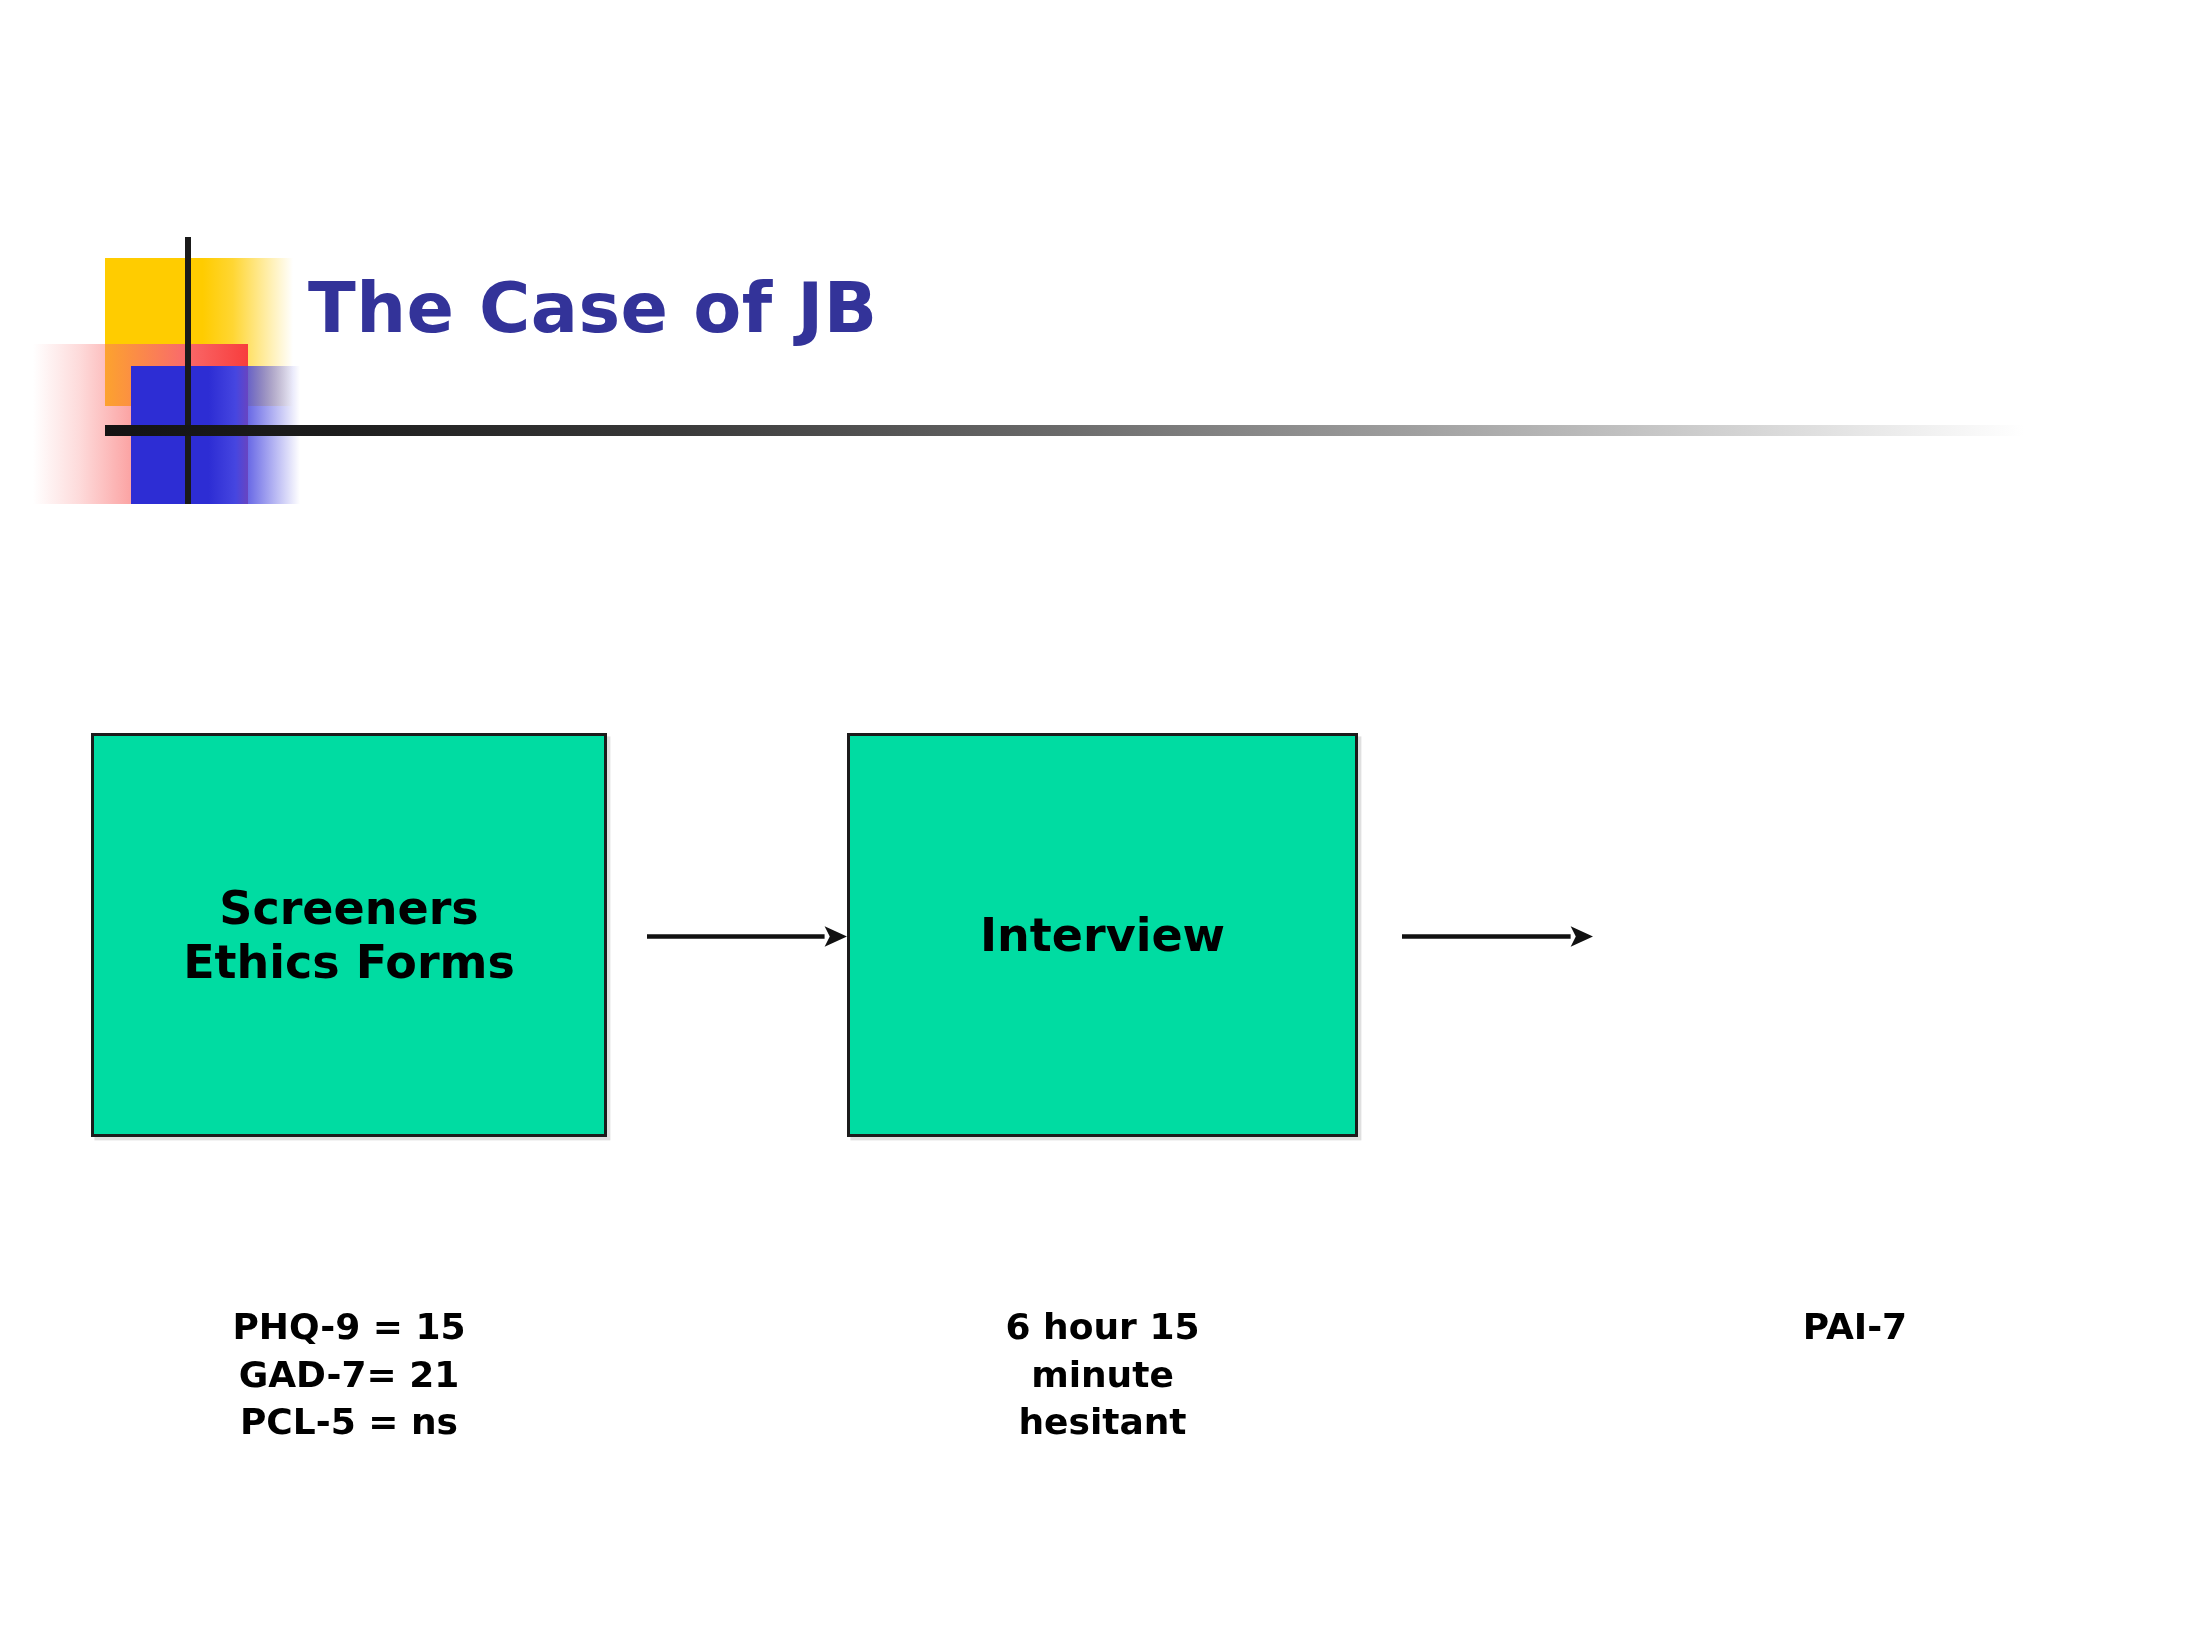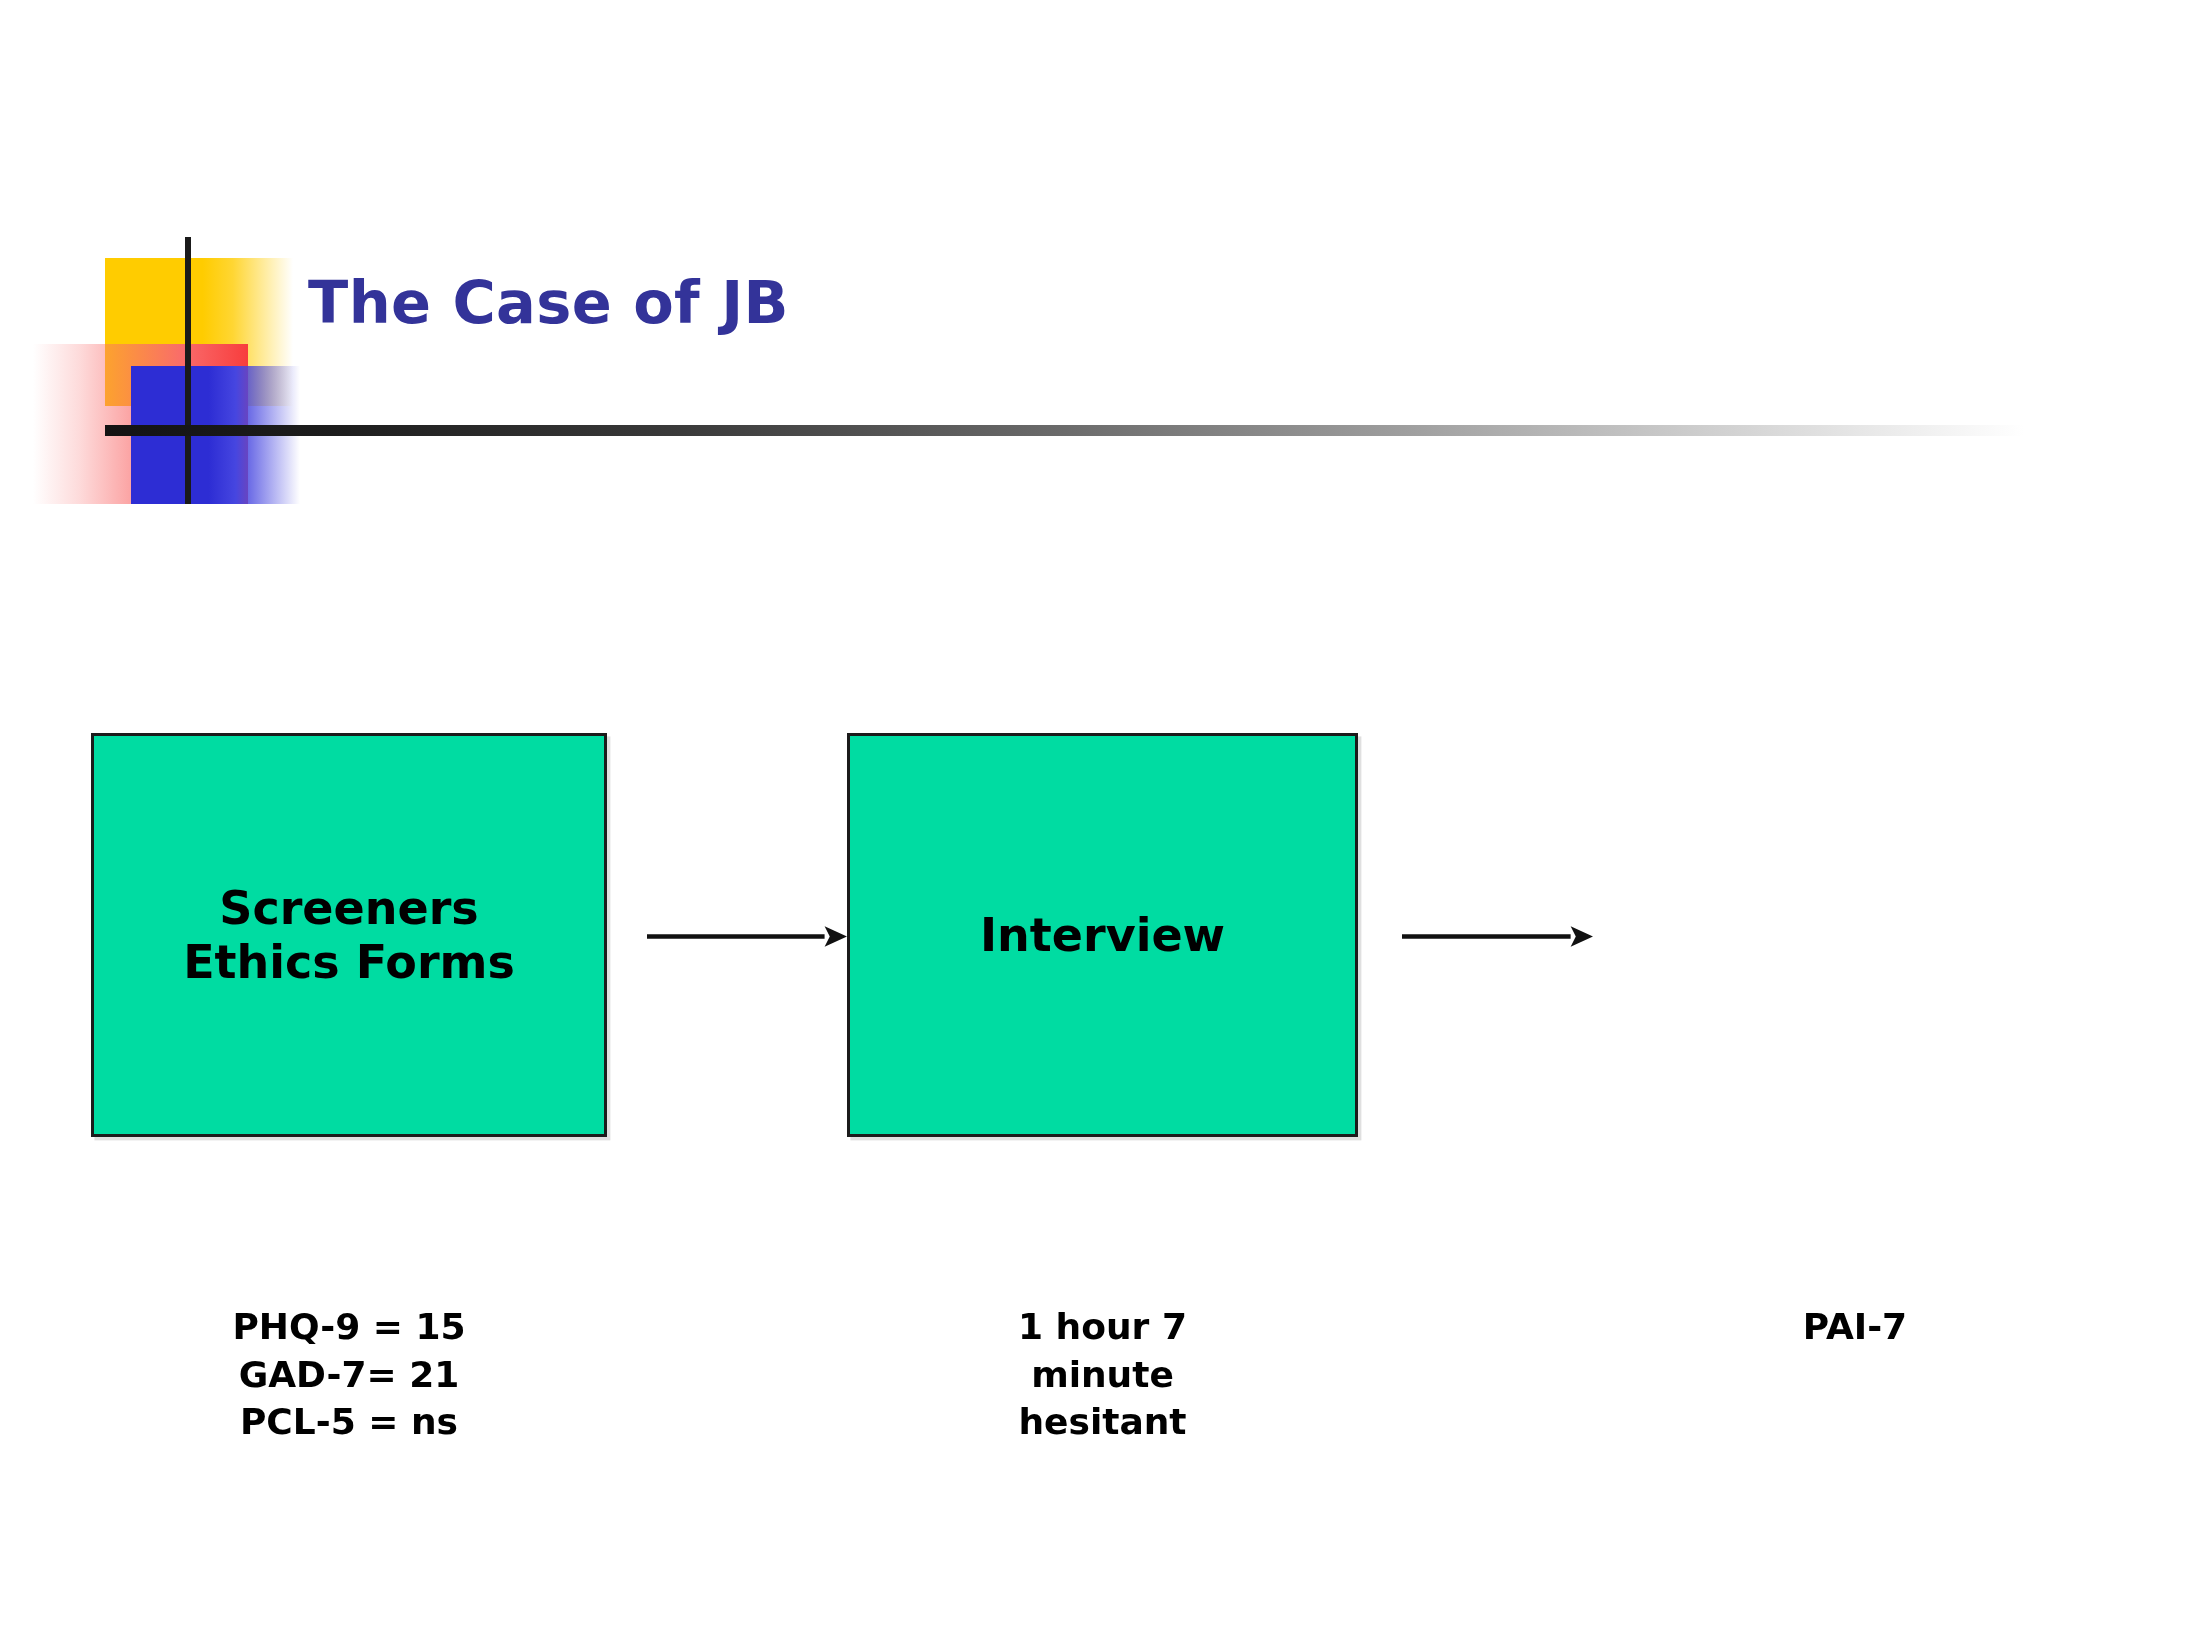--- a/index.html
+++ b/index.html
@@ -75,21 +75,21 @@
     height: 11.2px;
     background: linear-gradient(to right, #131313 0%, #1d1d1d 12%, #3a3a3a 30%, #6b6b6b 50%, #9f9f9f 68%, #cdcdcd 83%, #eeeeee 94%, #ffffff 100%);
   }
 
   #page-title {
     position: absolute;
     left: 308px;
     top: 272px;
     font-family: "DejaVu Sans", sans-serif;
     font-weight: bold;
-    font-size: 59px;
+    font-size: 70px;
     line-height: 1.05;
     color: #333399;
     letter-spacing: 0.4px;
     white-space: nowrap;
   }
 
   
   #flow {
     position: absolute;
     left: 0;
@@ -189,21 +189,21 @@
         <line x1="0" y1="18" x2="196" y2="18" stroke="#111111" stroke-width="5"></line>
         <polygon points="196,6 222,18 196,30 202,18" fill="#111111"></polygon>
       </svg>
     </div>
 
 
     <div id="flow-caption-1" class="flow-caption">PHQ-9 = 15
 GAD-7= 21
 PCL-5 = ns</div>
 
-    <div id="flow-caption-2" class="flow-caption">1 hour 7
+    <div id="flow-caption-2" class="flow-caption">6 hour 15
 minute
 hesitant</div>
 
     <div id="flow-caption-3" class="flow-caption">PAI-7</div>
 
   </div>
 </div>
 
 
 </body></html>

